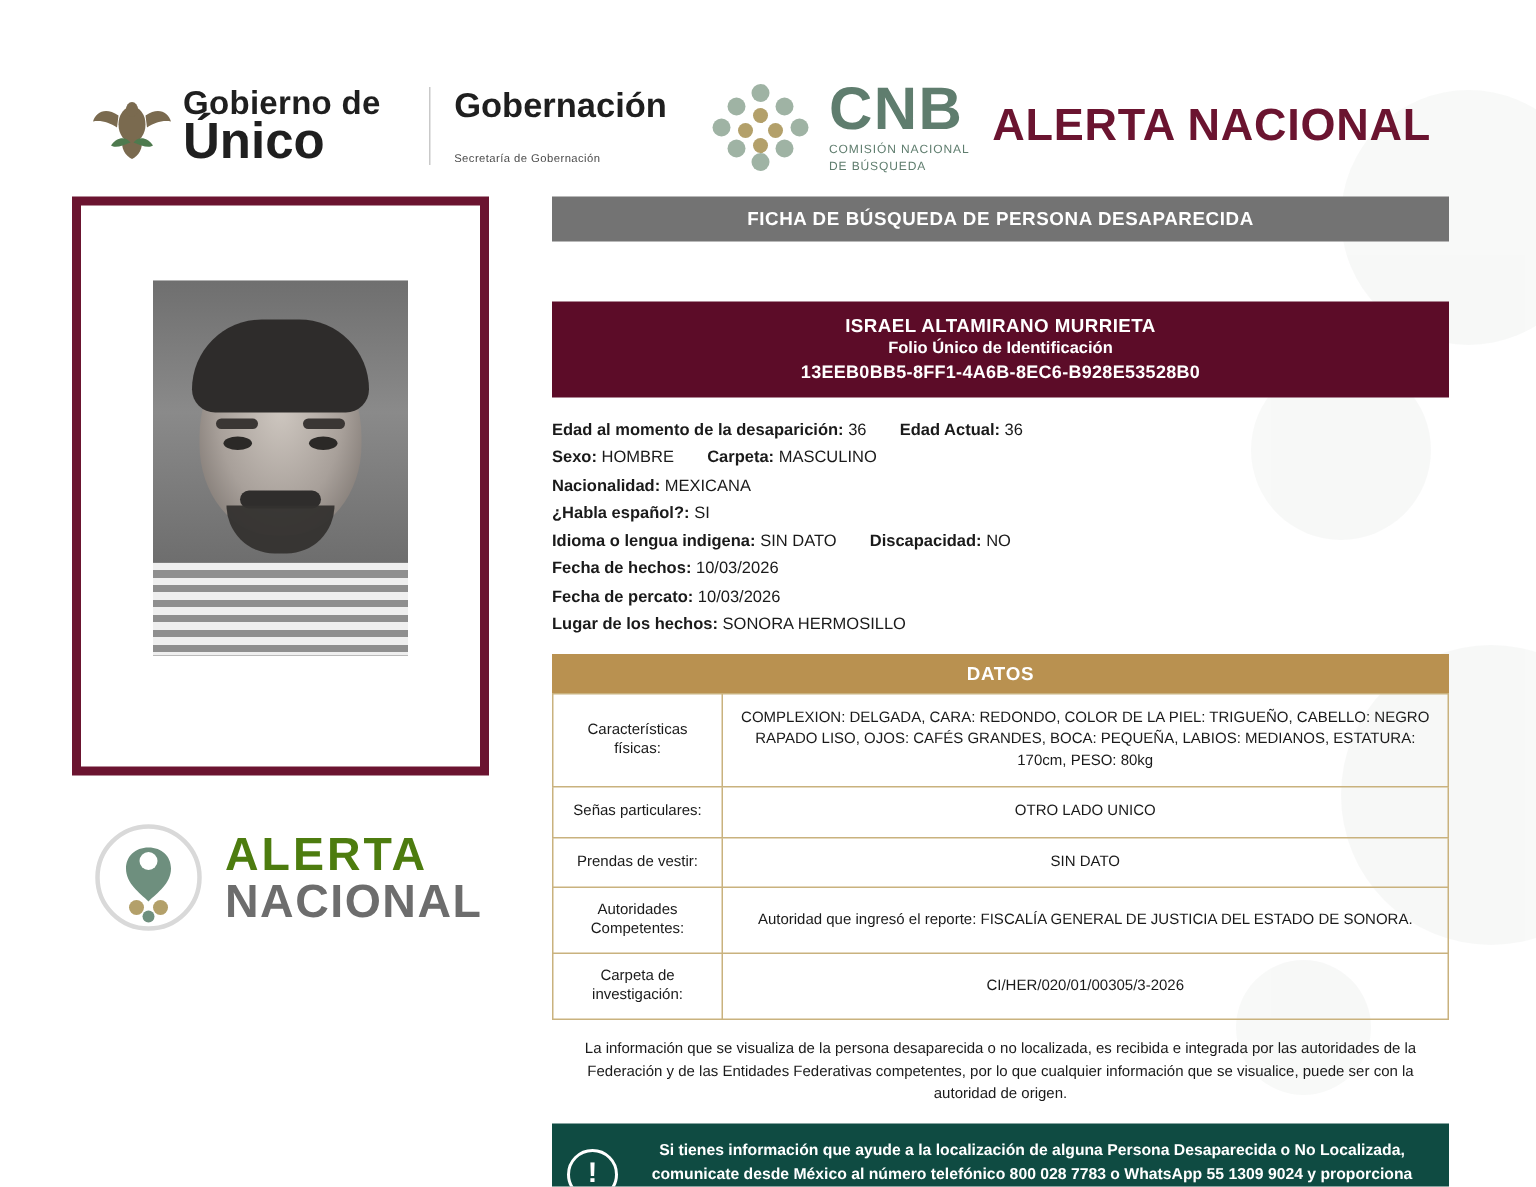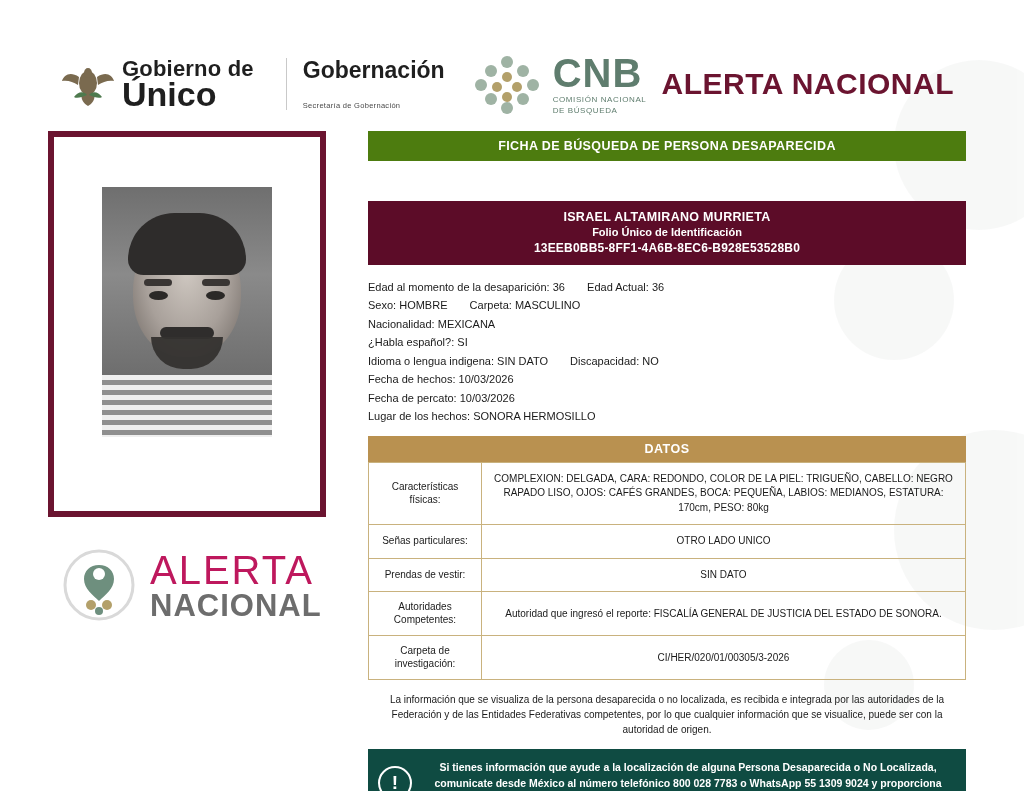--- a/index.html
+++ b/index.html
@@ -196,35 +196,35 @@
     left: 60px;
     top: 545px;
     width: 275px;
     height: 80px;
     display: flex;
     align-items: center;
   }
   .al-mark { width: 78px; height: 72px; margin-right: 12px; }
   .al-text { line-height: 1.0; }
   .al-text .t1 {
-    font-size: 40px; font-weight: 400; color:#be185d; letter-spacing: 2px;
+    font-size: 31px; font-weight: 700; color:#4d7c0f; letter-spacing: 2px;
   }
   .al-text .t2 {
     font-size: 31px; font-weight: 700; color:#6d6d6d; letter-spacing: 1px;
   }
 
   
   .rcol {
     position: absolute;
     left: 368px;
     top: 131px;
     width: 598px;
   }
   .bar-ficha {
-    background: #4d7c0f;
+    background: #737373;
     color: #ffffff;
     text-align: center;
     font-size: 12.5px;
     font-weight: 700;
     letter-spacing: .4px;
     padding: 8px 0;
   }
   .bar-name {
     background: #5c0c28;
     color: #ffffff;
@@ -236,21 +236,21 @@
   .bar-name .n2 { font-size: 11px; font-weight: 700; margin-top: 2px; }
   .bar-name .n3 { font-size: 12px; font-weight: 700; margin-top: 3px; letter-spacing: .2px; }
 
   .facts {
     margin-top: 13px;
     font-size: 11px;
     line-height: 1.68;
     color: #1a1a1a;
   }
   .facts .row { white-space: nowrap; }
-  .facts b { font-weight: 400; text-align: right; }
+  .facts b { font-weight: 700; text-align: right; }
   .facts .val { font-weight: 400; }
   .gap { display:inline-block; width: 16px; }
 
   .bar-datos {
     background: #b99150;
     color: #ffffff;
     text-align: center;
     font-size: 12.5px;
     font-weight: 700;
     letter-spacing: .5px;

